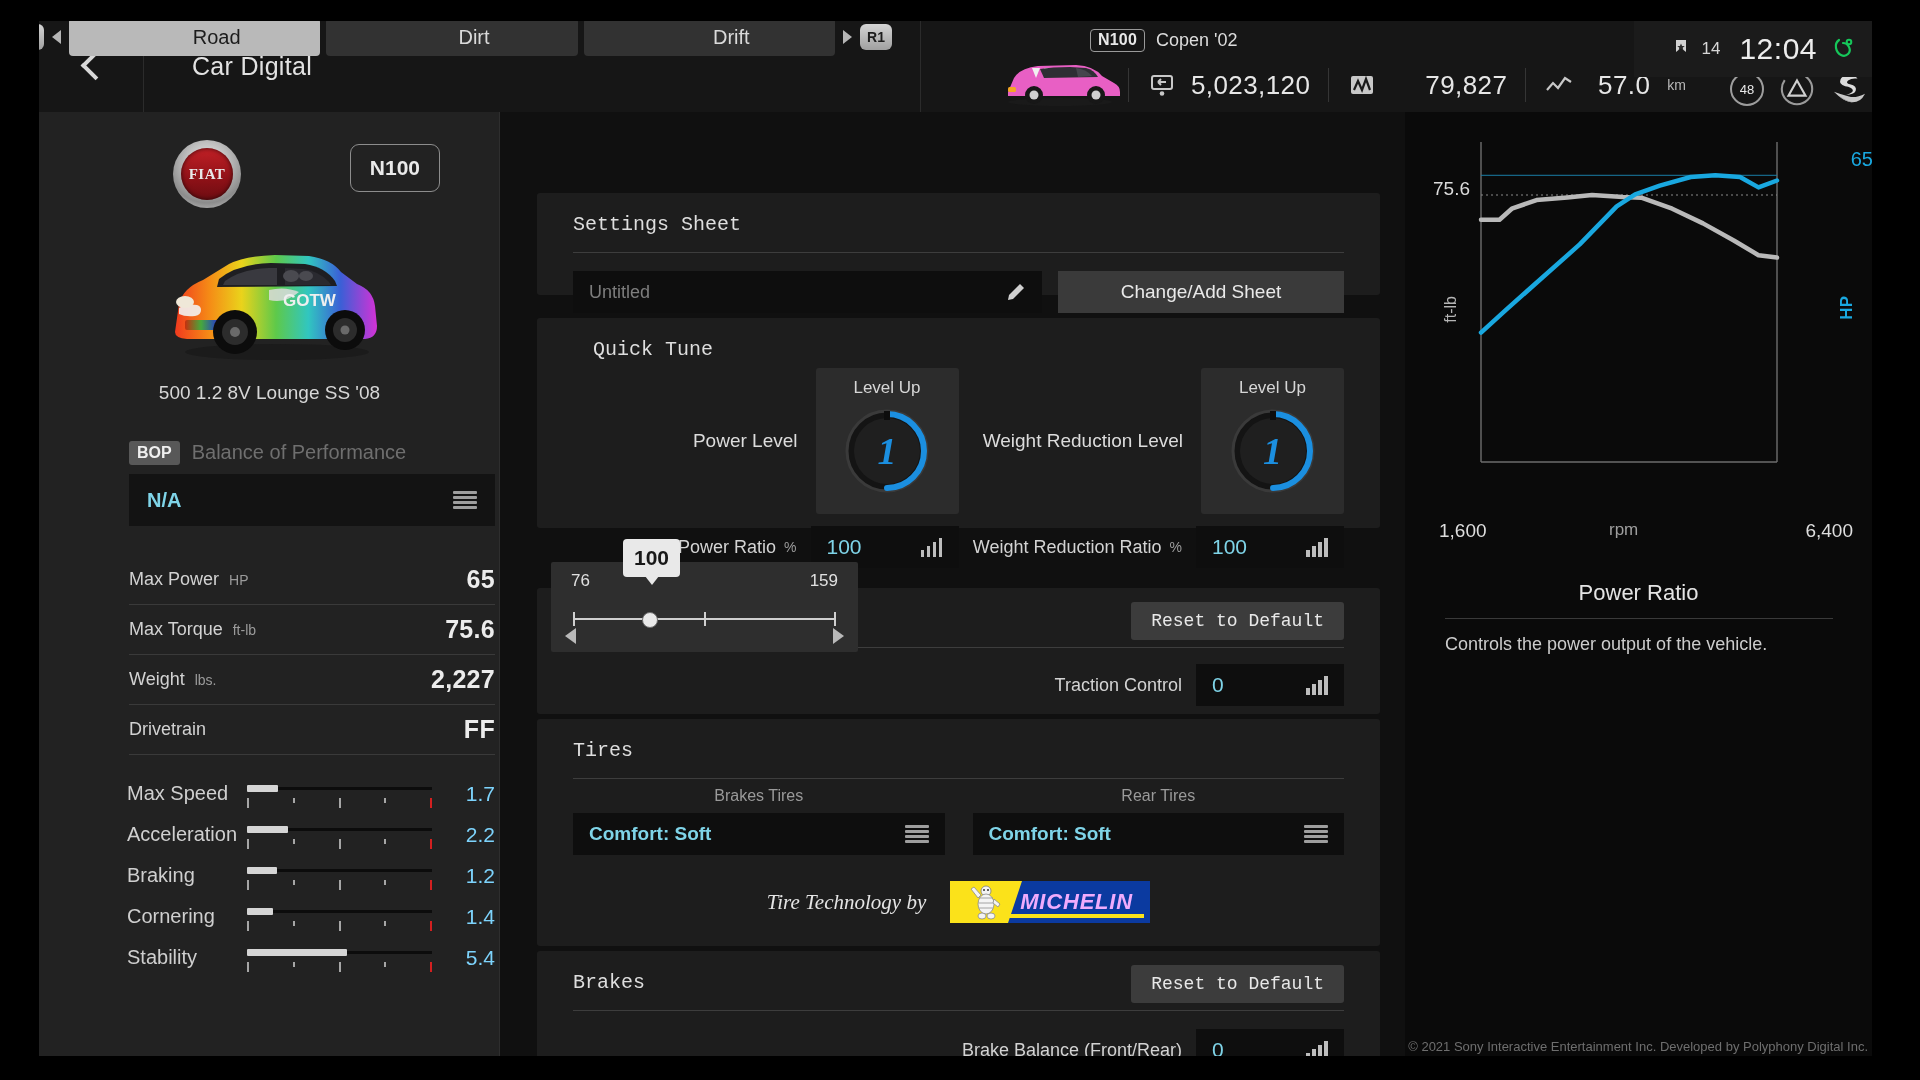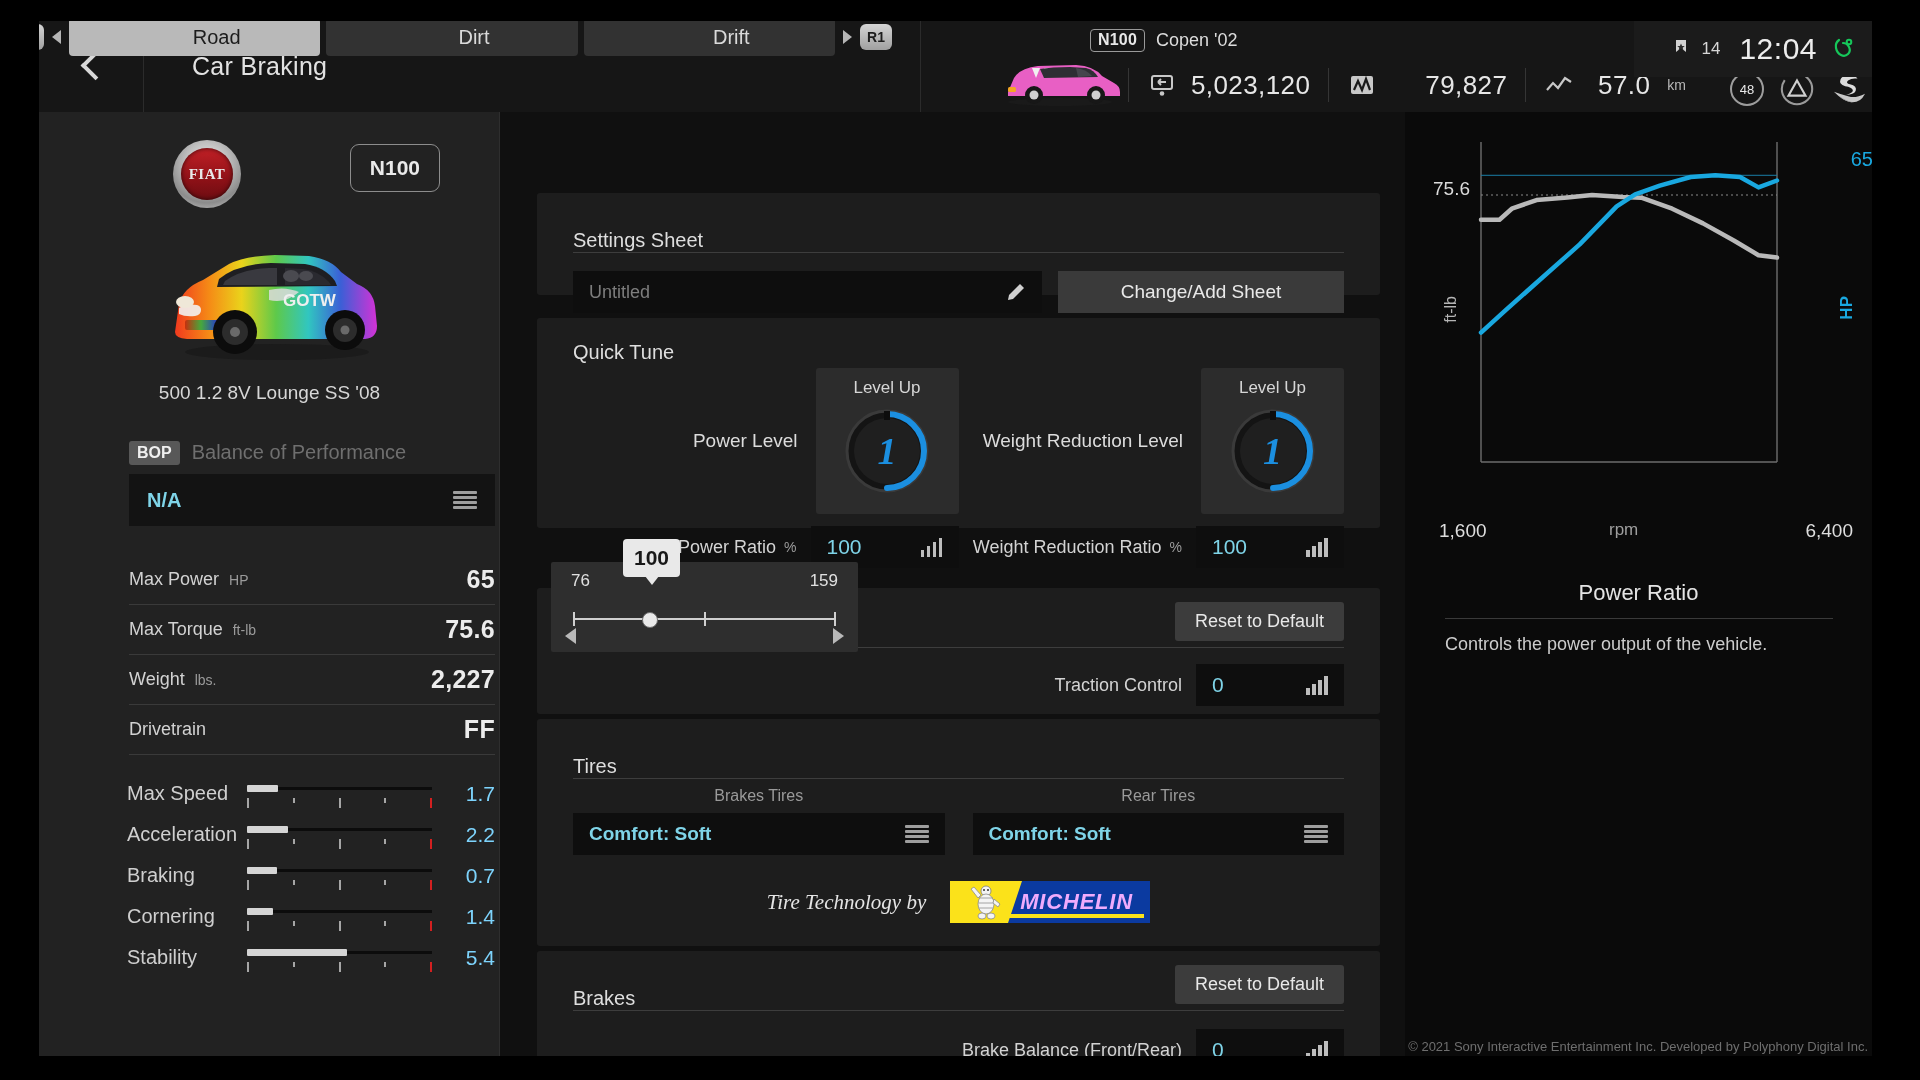--- a/index.html
+++ b/index.html
@@ -158,21 +158,21 @@
     display:flex; align-items:center; justify-content:center;
     font-size:20px; color:#dadada; background:#323232; cursor:pointer;padding-left:44px;
   }
   .tab.active { background:#b9b9b9; color:#1c1c1c; }
 
   .card {
     position:absolute; left:537px; width:843px;
     background:#1d1d1d; border-radius:3px;
   }
   .card-inner { padding:20px 36px 22px; }
-  .card-head { display:flex; align-items:flex-end; height:40px; border-bottom:1px solid #3d3d3d; }
+  .card-head { display:flex; align-items:flex-start; height:40px; border-bottom:1px solid #3d3d3d;font-family:Liberation Mono, monospace; }
   .card-title { font-size:20px; color:#dedede; }
   .reset-btn {
     margin-left:auto; background:#3c3c3c; color:#e8e8e8;
     font-size:18px; padding:9px 20px; border-radius:3px; cursor:pointer;
     position:relative; top:-6px;
   }
 
   .sheet-row { display:flex; gap:16px; margin-top:18px; }
   .sheet-input {
     flex:1; height:42px; background:#0e0e0e; display:flex; align-items:center;
@@ -295,21 +295,21 @@
 </style>
 </head>
 <body>
 
 <div class="screen">
 
   <div class="header">
     <div class="back-btn">
       <div class="back-chev"></div>
     </div>
-    <div class="page-title">Car Braking</div>
+    <div class="page-title">Car Digital</div>
   </div>
 
   <div class="hdr-car-area"></div>
 
   <div class="hdr-carname-row">
     <div class="cat-badge">N100</div>
     <div class="hdr-carname">Copen '02</div>
   </div>
 
   <svg class="hdr-carimg" viewBox="0 0 140 50">
@@ -510,21 +510,21 @@
             <span class="perf-track"></span>
             <span class="perf-fill" style="width:29.6px"></span>
             <span class="perf-ticks">
               <i style="left:0px;height:10px;background:#a6a6a6"></i>
               <i style="left:45.75px;height:5px;background:#a6a6a6"></i>
               <i style="left:91.5px;height:10px;background:#a6a6a6"></i>
               <i style="left:137.25px;height:5px;background:#a6a6a6"></i>
               <i style="left:183px;height:10px;background:#d32020"></i>
             </span>
           </span>
-          <span class="perf-val">0.7</span>
+          <span class="perf-val">1.2</span>
         </div>
         <div class="perf-row">
           <span class="perf-name">Cornering</span>
           <span class="perf-meter">
             <span class="perf-track"></span>
             <span class="perf-fill" style="width:25.900000000000002px"></span>
             <span class="perf-ticks">
               <i style="left:0px;height:10px;background:#a6a6a6"></i>
               <i style="left:45.75px;height:5px;background:#a6a6a6"></i>
               <i style="left:91.5px;height:10px;background:#a6a6a6"></i>
@@ -578,21 +578,21 @@
             <path d="M14 2 L18 6 L7 17 L2 18 L3 13 Z" fill="#d0d0d0"></path>
           </svg>
         </div>
         <div class="sheet-btn">Change/Add Sheet</div>
       </div>
     </div>
   </div>
 
   <div class="card" style="top:318px;height:210px;">
     <div class="card-inner">
-      <div class="card-head" style="border-bottom:none;height:26px;">
+      <div class="card-head" style="border-bottom:none;height:26px;margin-left:20px;">
         <span class="card-title">Quick Tune</span>
       </div>
       <div class="qt-body">
         <div class="qt-half">
           <span class="qt-label">Power Level</span>
           <div class="dial-box">
             <span class="dial-top">Level Up</span>
             <div class="dial">
               <svg viewBox="0 0 94 94" width="94" height="94">
                 <circle cx="47" cy="47" r="40" fill="#141414" stroke="#3a3a3a" stroke-width="3"></circle>

